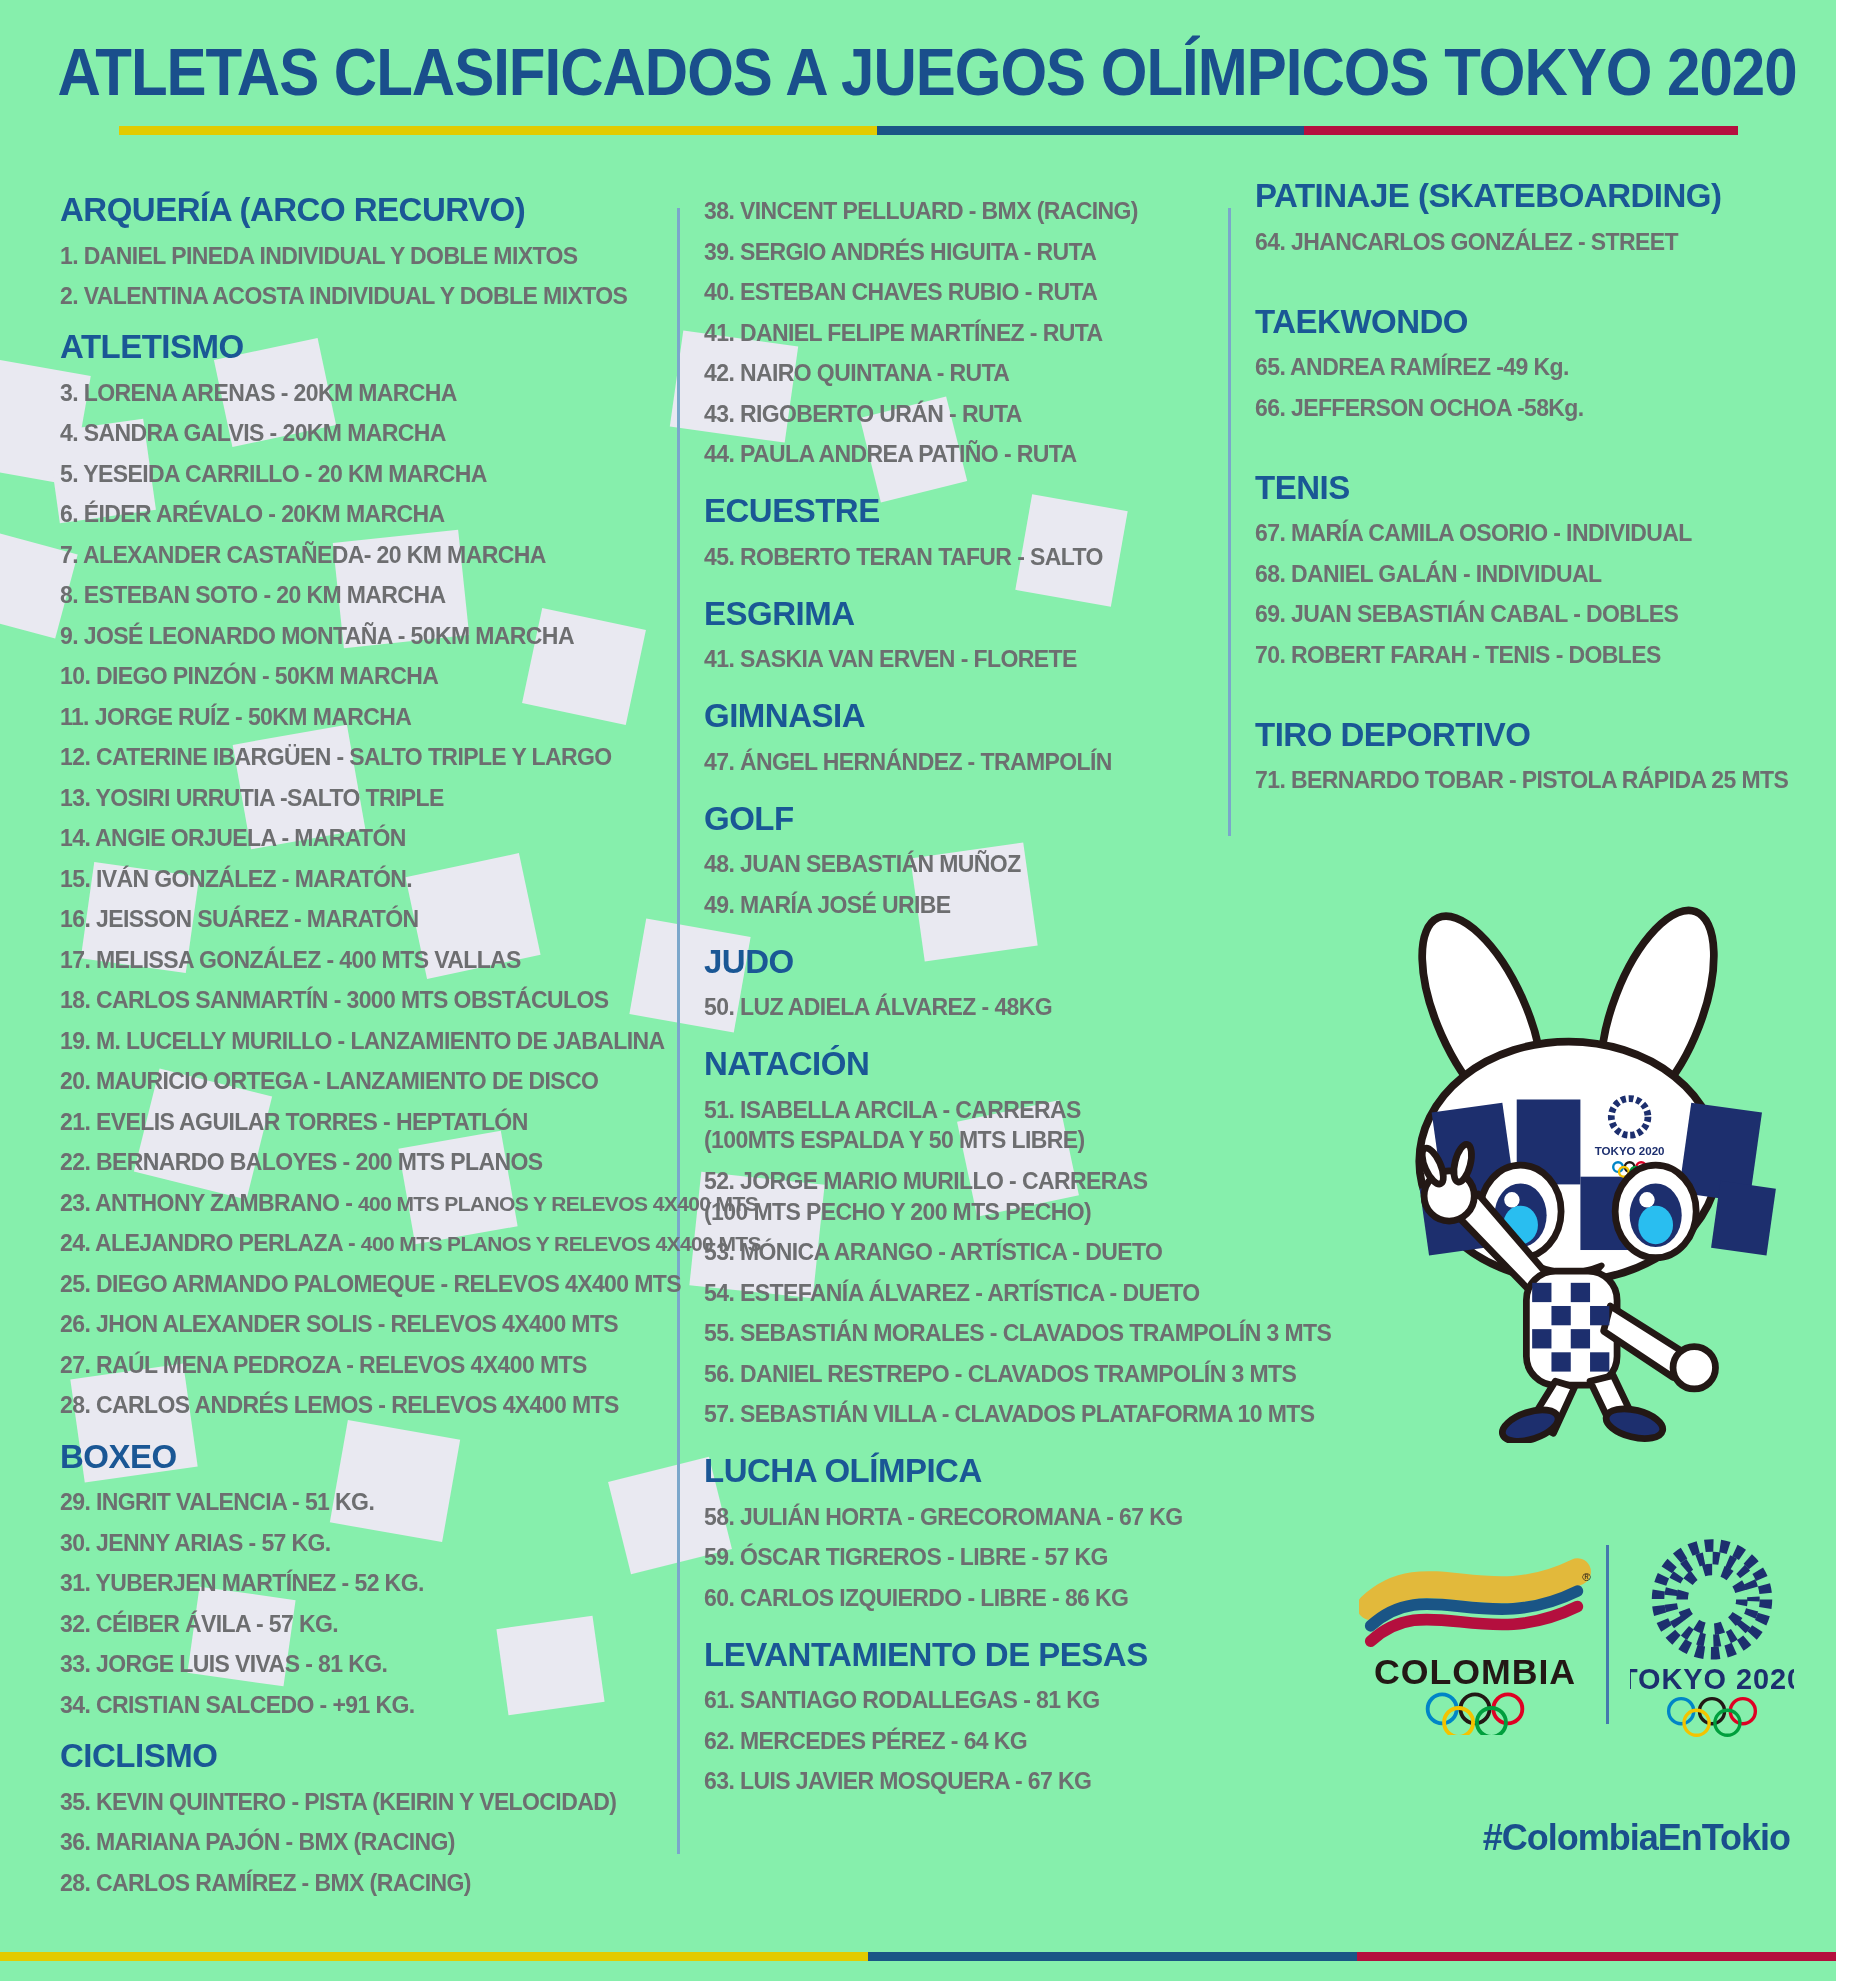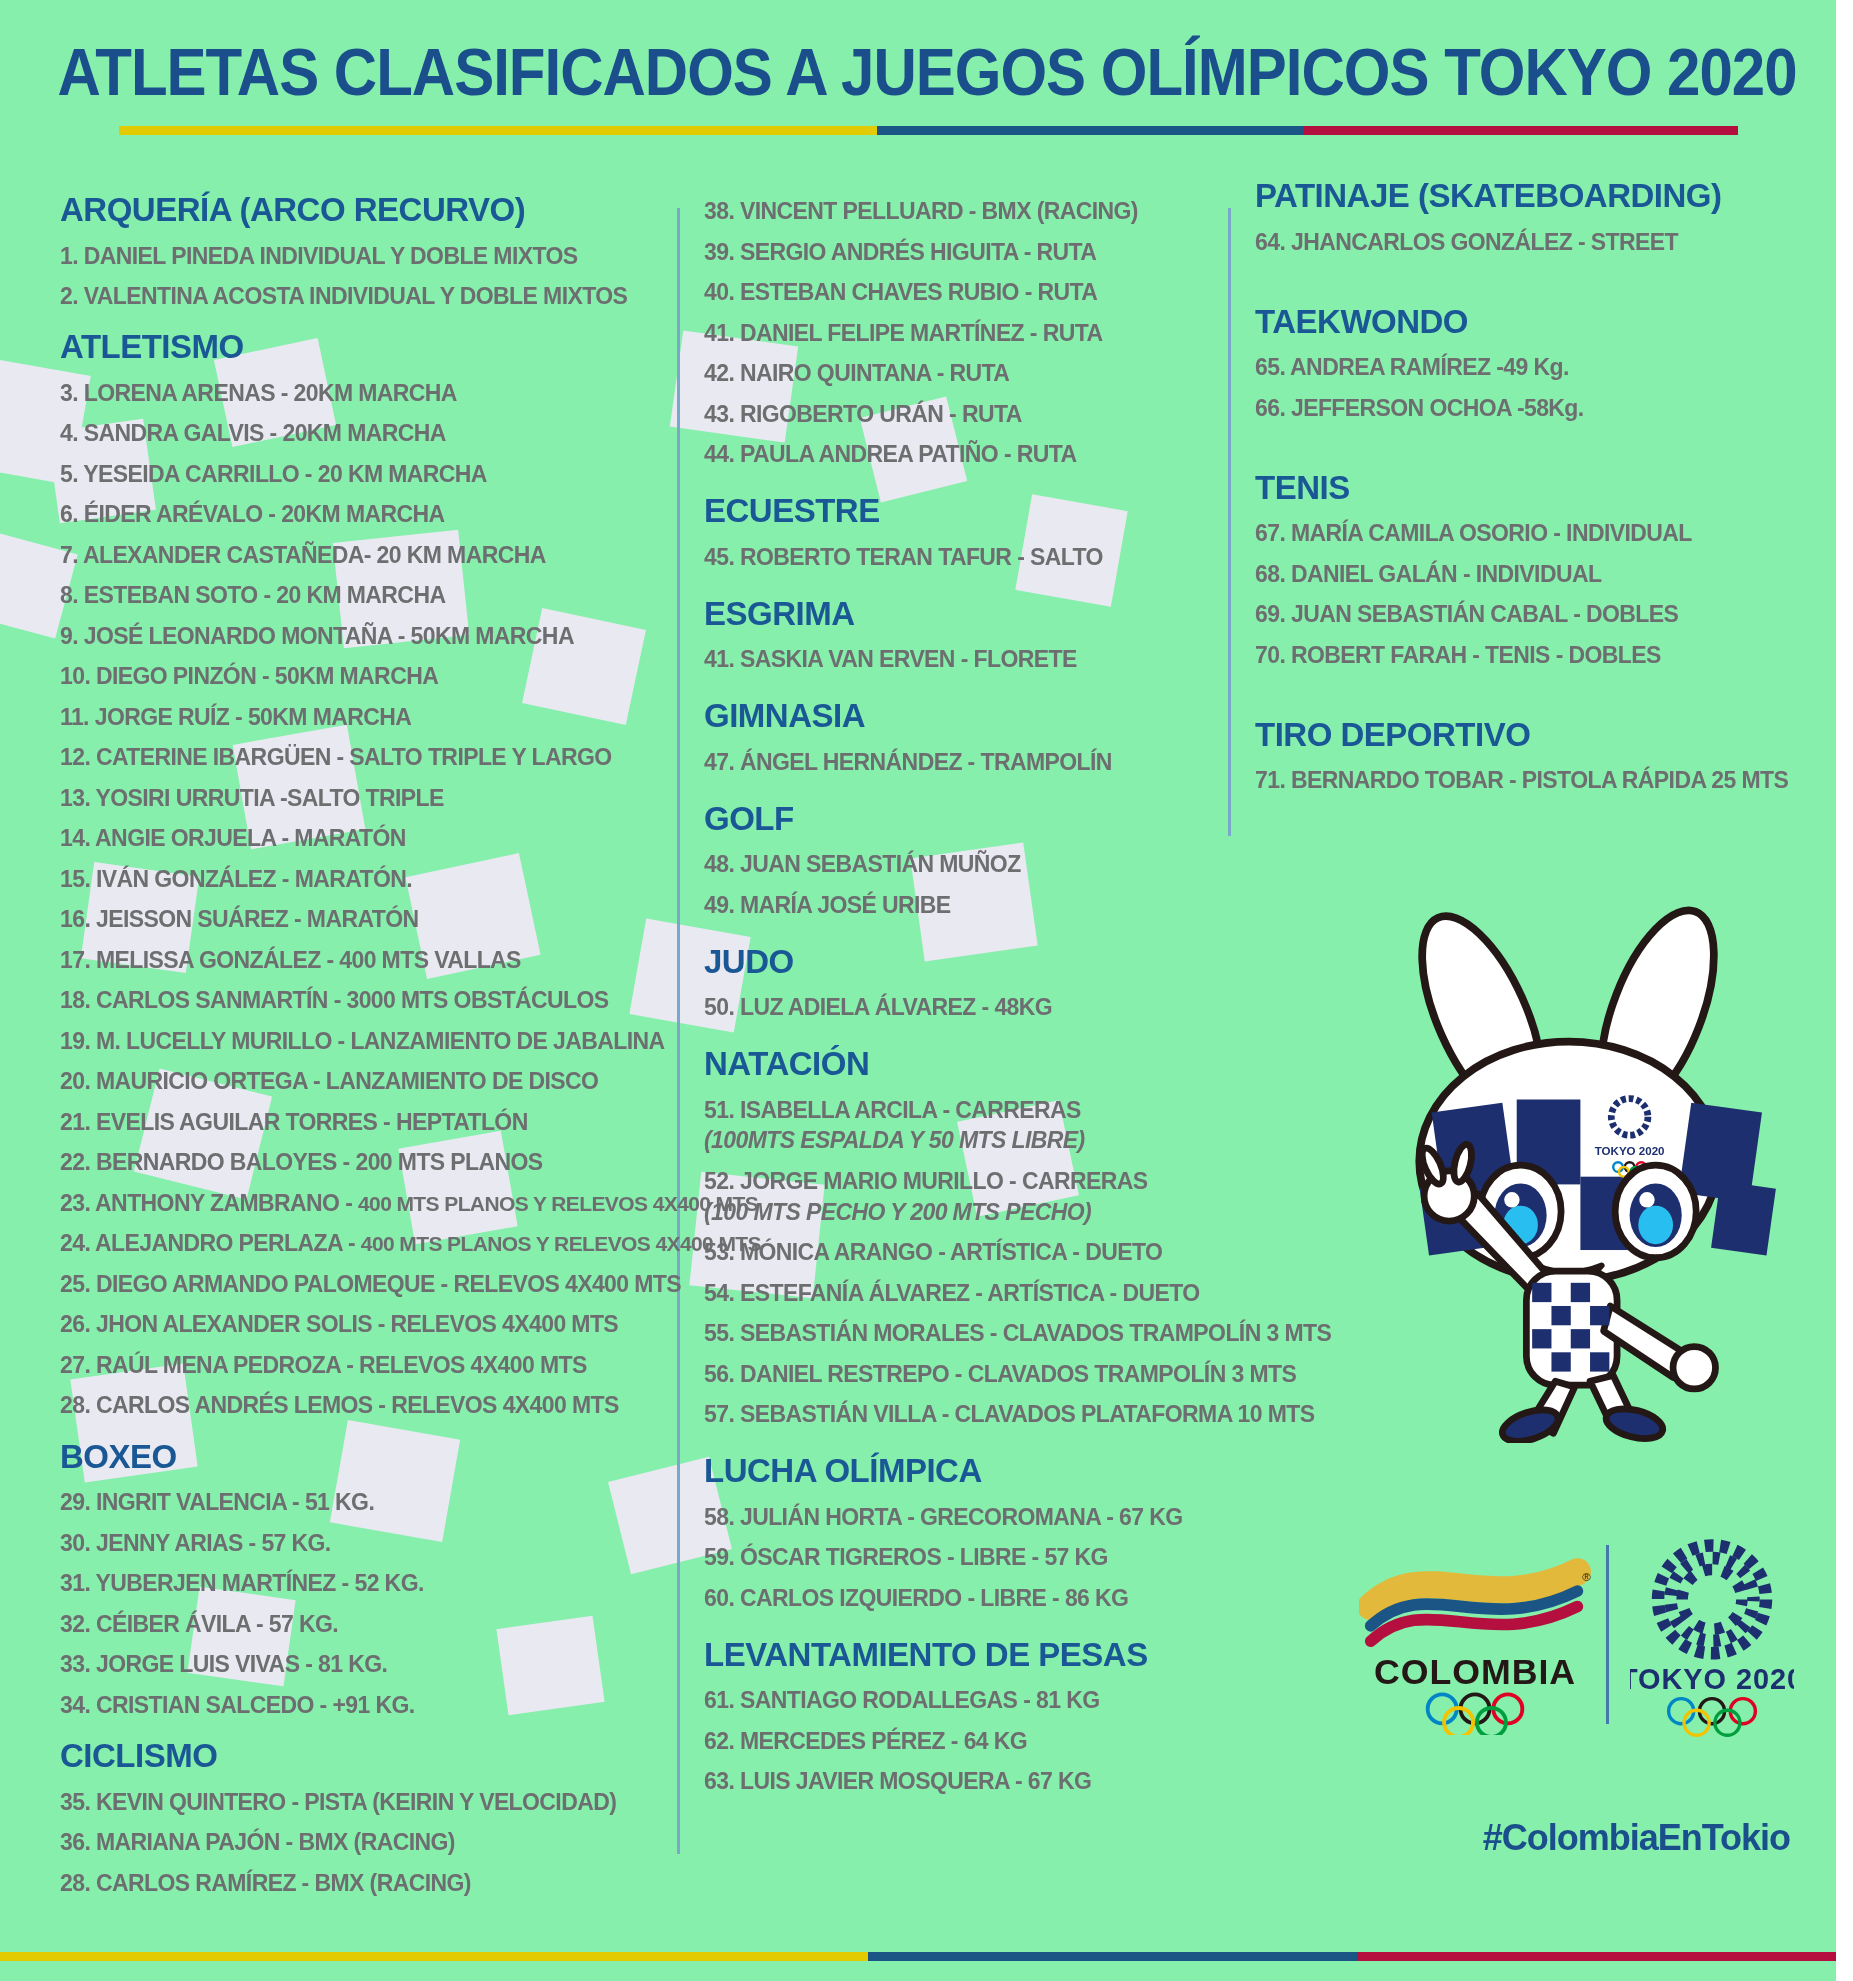--- a/index.html
+++ b/index.html
@@ -19,21 +19,21 @@
   
   .col{position:absolute;}
   .section-title{font-weight:bold;font-size:33px;line-height:39px;letter-spacing:-0.5px;
                  color:#1A5795;margin:17.4px 0 13.5px 0;white-space:nowrap;transform-origin:left;}
   .col > .section-title:first-child{margin-top:0;}
   [data-col="1"] .section-title{margin-top:23px;}
   [data-col="2"] .section-title{margin-top:46px;}
   .item{font-weight:bold;font-size:23px;line-height:27px;letter-spacing:-0.6px;
         color:#6D6E70;margin-bottom:13.5px;white-space:nowrap;}
   .item .small{font-size:21px;}
-  .item.tight{margin-top:-9.7px;font-style:italic;}
+  .item.tight{margin-top:-9.7px;}
   .vdiv{position:absolute;width:2.9px;background:#7BA7CB;}
   .logo-sep{position:absolute;width:2.9px;background:#4479AD;}
   .hashtag{position:absolute;left:1332px;top:1817px;width:458px;text-align:right;
            font-weight:bold;font-size:36px;letter-spacing:-1px;color:#1A4F8C;white-space:nowrap;}
   svg text{font-family:"Liberation Sans",sans-serif;}
 </style>
 </head>
 <body>
 
 <div class="page">

